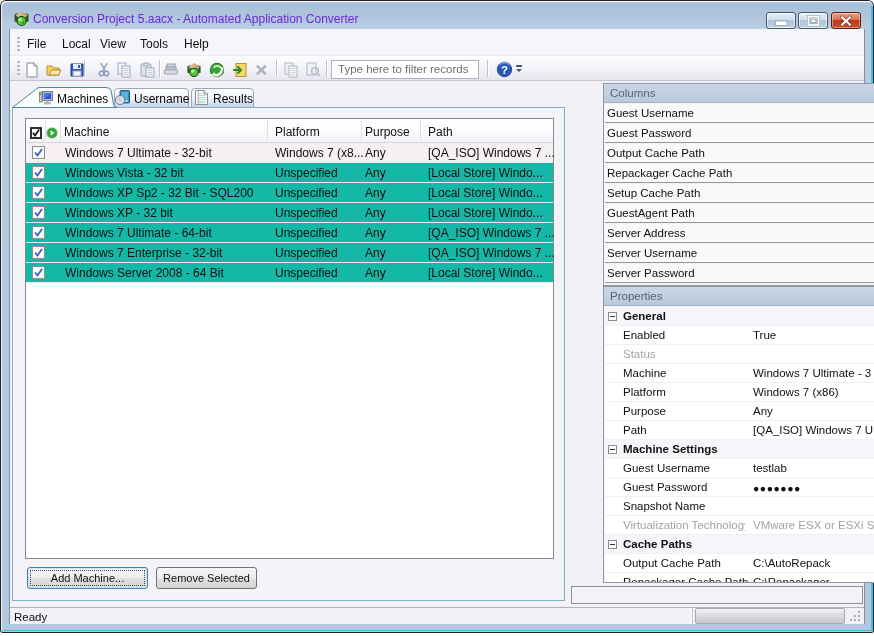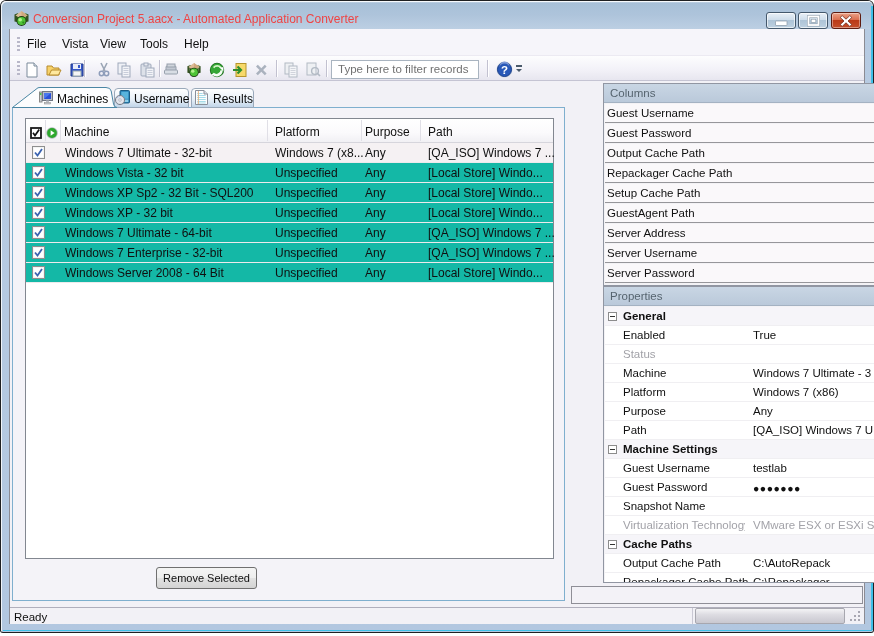--- a/index.html
+++ b/index.html
@@ -7,21 +7,21 @@
   #stage { position:relative; width:874px; height:636px; overflow:hidden; background:#fff; }
   .abs { position:absolute; }
   #win { position:absolute; left:0; top:0; width:874px; height:633px; background:#1f2022; border-radius:6px 6px 3px 3px; }
   #glass { position:absolute; left:1px; top:1px; width:872px; height:631px; border-radius:5px 5px 2px 2px;
     background:linear-gradient(180deg,#e7eef6 0px,#a8c0d8 2px,#aec4db 14px,#bccfe3 28px,#b7cbe2 29px,#b2c7e0 100%); box-shadow: inset 1px 1px 0 rgba(255,255,255,.8), inset -1px 0 0 rgba(255,255,255,.35); }
   #cyanR { position:absolute; left:871px; top:6px; width:1.5px; height:624px; background:#3fc0e8; }
   #cyanB { position:absolute; left:3px; top:629.5px; width:869px; height:1.5px; background:#3fc0e8; }
   #client { position:absolute; left:9px; top:29px; width:856px; height:595px; background:#f2f1f6;
     border-left:1px solid #8b8b93; border-right:1px solid #8b8b93; }
   
-  #title { position:absolute; left:33px; top:12px; font-size:12px; color:#ef4444; }
+  #title { position:absolute; left:33px; top:12px; font-size:12px; color:#6d28d9; }
   .winbtn { position:absolute; top:12px; height:17px; border-radius:3px; }
   
   #menubar { position:absolute; left:0; top:0; width:854px; height:26px; background:#f6f5fa; }
   .menuitem { position:absolute; top:8px; font-size:12px; color:#101010; }
   #toolbar { position:absolute; left:0; top:26px; width:854px; height:26px;
     background:linear-gradient(180deg,#fdfdfe 0%,#f3f2f8 55%,#e7e6ef 100%); border-top:1px solid #eceaf2; border-bottom:1px solid #c5c4d3; }
   .grip { position:absolute; width:3px; }
   .tsep { position:absolute; top:4px; width:1px; height:17px; background:#c2c1d0; box-shadow:1px 0 0 #ffffff; }
   .ticon { position:absolute; top:6px; width:16px; height:16px; }
   #filterbox { position:absolute; left:321px; top:4px; width:148px; height:19px; background:#fff;
@@ -100,21 +100,21 @@
     <svg width="28" height="15" viewBox="0 0 28 15">
         <path d="M10.2 2.6 L14 6.2 L17.8 2.6 L19.8 4.5 L16 8 L19.8 11.5 L17.8 13.4 L14 9.8 L10.2 13.4 L8.2 11.5 L12 8 L8.2 4.5 Z" fill="#fff" stroke="#6e2a1a" stroke-width="0.8"></path>
       </svg>
   </div>
 
   <div id="client">
 
     <div id="menubar">
       <div class="grip" style="left:7px;top:8px;height:15px;background:repeating-linear-gradient(180deg,#b9b8c9 0,#b9b8c9 2px,transparent 2px,transparent 4px)"></div>
       <span class="menuitem" style="left:17px">File</span>
-      <span class="menuitem" style="left:52px">Vista</span>
+      <span class="menuitem" style="left:52px">Local</span>
       <span class="menuitem" style="left:90px">View</span>
       <span class="menuitem" style="left:130px">Tools</span>
       <span class="menuitem" style="left:174px">Help</span>
     </div>
 
     <div id="toolbar">
       <div class="grip" style="left:7px;top:5px;height:16px;background:repeating-linear-gradient(180deg,#b9b8c9 0,#b9b8c9 2px,transparent 2px,transparent 4px)"></div>
 
       <svg class="ticon" style="left:14px" viewBox="0 0 16 16">
           <path d="M3 1 L10 1 L13 4 L13 15 L3 15 Z" fill="#fff" stroke="#7a8a9a"></path>
@@ -357,20 +357,21 @@
             <rect x="2" y="2" width="9" height="9" fill="#fff"></rect>
             <path d="M3 6.5 L5.5 9.5 L10 3" stroke="#3c63b0" stroke-width="1.8" fill="none"></path>
           </svg>
         <div class="gtxt" style="left:39px">Windows Server 2008 - 64 Bit</div>
         <div class="gtxt" style="left:249px">Unspecified</div>
         <div class="gtxt" style="left:339px">Any</div>
         <div class="gtxt" style="left:402px">[Local Store] Windo...</div>
       </div>
     </div>
 
+    <div class="btn" style="left:17px;top:538px;width:121px;border:1px solid #3c7fb1;line-height:20px;box-shadow:inset 0 0 0 1px #cde8f5"><span style="position:absolute;left:2px;top:2px;right:2px;bottom:2px;border:1px dotted #4a4a4a;border-radius:1px"></span>Add Machine...</div>
     <div class="btn" style="left:146px;top:538px;width:101px;border:1px solid #707070;line-height:20px">Remove Selected</div>
 
     <div class="panel" style="left:561px;top:54px;width:292px;height:203px">
       <div class="phead">Columns<svg class="pclose" viewBox="0 0 11 11">
             <path d="M1.5 1.5 L9.5 9.5 M9.5 1.5 L1.5 9.5" stroke="#3a3a3a" stroke-width="1.6"></path>
           </svg></div>
       <div class="citem" style="top:20px">Guest Username</div>
       <div class="citem" style="top:40px">Guest Password</div>
       <div class="citem" style="top:60px">Output Cache Path</div>
       <div class="citem" style="top:80px">Repackager Cache Path</div>

